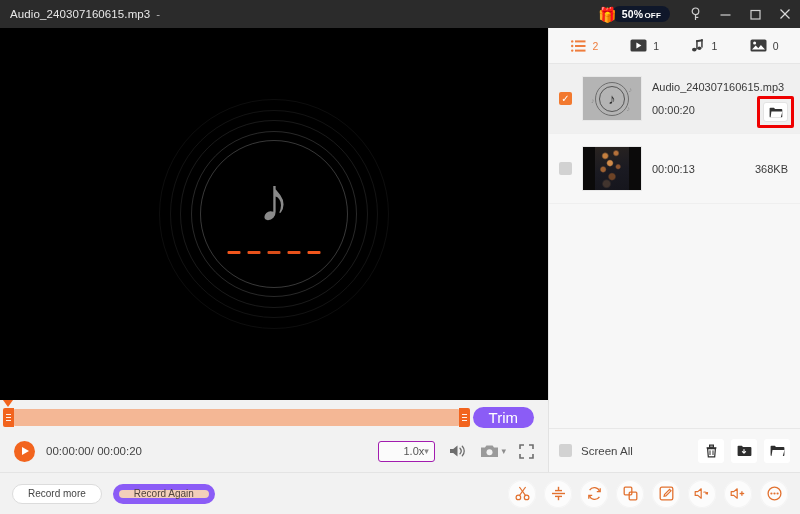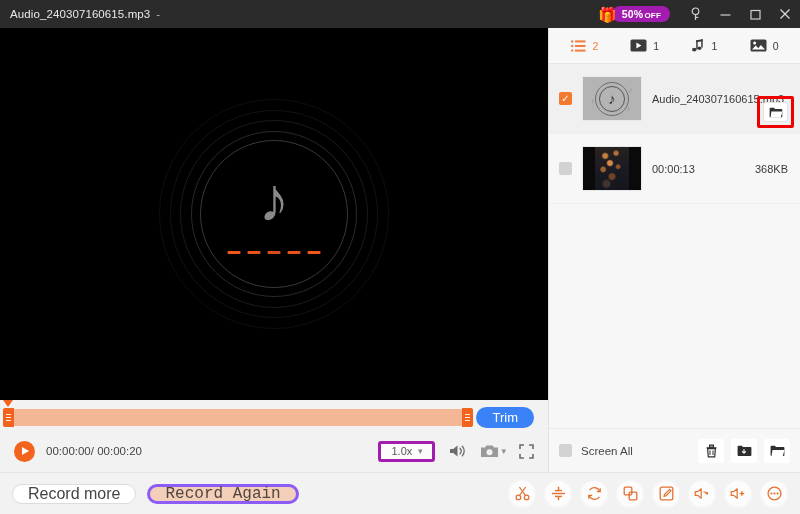--- a/index.html
+++ b/index.html
@@ -42,21 +42,21 @@
     height: 100%;
   }
   .promo {
     display: flex; align-items: center;
     height: 20px;
     margin-right: 10px;
     position: relative;
   }
   .gift-ico { font-size: 15px; line-height: 1; margin-right: -5px; z-index: 2; filter: saturate(1.2); }
   .promo-badge {
-    background: #a21caf;
+    background: #0f172a;
     color: #fff;
     font-size: 10.5px;
     font-weight: bold;
     border-radius: 9px;
     padding: 2px 9px 2px 10px;
     letter-spacing: .2px;
   }
   .promo-badge .off { font-size: 8px; margin-left: 1px; }
   .tb-btn {
     width: 30px; height: 28px;
@@ -150,23 +150,23 @@
   .playhead {
     position: absolute;
     left: -11px; top: -9px;
     width: 0; height: 0;
     border-left: 5px solid transparent;
     border-right: 5px solid transparent;
     border-top: 7px solid #f2641e;
   }
   .trim-btn {
     margin-left: 14px;
-    background: #3b82f6;
+    background: #8b5cf6;
     color: #fff;
-    font-size: 13px;
+    font-size: 15px;
     border: none;
     border-radius: 11px;
     height: 21px;
     padding: 0 16px;
     cursor: pointer;
     font-family: inherit;
   }
 
   
   .player-bar {
@@ -192,27 +192,27 @@
   .time-text {
     margin-left: 11px;
     font-size: 11.5px;
     color: #444;
   }
   .player-right {
     margin-left: auto;
     display: flex; align-items: center; gap: 13px;
   }
   .speed-select {
-    border: 3px solid #a21caf;
+    border: 1px solid #a21caf;
     background: #fbfbfb;
     border-radius: 3px;
     height: 21px;
     width: 57px;
     display: flex; align-items: center;
-    padding: 0 10px;
+    padding: 0 24px;
     font-size: 11px;
     color: #555;
     cursor: pointer;
     justify-content: space-between;
   }
   .speed-select .chev { margin-left: auto; font-size: 9px; color: #888; }
   .ico-btn {
     display: flex; align-items: center; justify-content: center;
     color: #6d6d6d;
     cursor: pointer;
@@ -224,28 +224,28 @@
     height: 42px;
     background: #f2f2f2;
     border-top: 1px solid #e4e4e4;
     display: flex; align-items: center;
     padding: 0 12px;
     flex: 0 0 42px;
   }
   .pill {
     height: 20px;
     border-radius: 13px;
-    font-size: 16px;
+    font-size: 10px;
     padding: 0 15px;
     cursor: pointer;
     font-family: inherit;
     display: flex; align-items: center;
   }
   .pill.white { background: #fff; border: 1px solid #dcdcdc; color: #454545; }
-  .pill.peach { background: #f3cfba; border: 3px solid #8b5cf6; color: #51453e; margin-left: 11px; font-family: Liberation Mono, monospace; }
+  .pill.peach { background: #f3cfba; border: 6px solid #8b5cf6; color: #51453e; margin-left: 11px; }
   .tools {
     margin-left: auto;
     display: flex; align-items: center; gap: 8px;
   }
   .tool {
     width: 28px; height: 28px;
     border-radius: 50%;
     background: #fcfcfc;
     display: flex; align-items: center; justify-content: center;
     color: #e2712f;
@@ -564,20 +564,24 @@
           <div class="thumb audio">
             <span class="mini m1">♪</span>
             <span class="mini m2">♪</span>
             <span class="mini m3">♪</span>
             <div class="disc">
                 <span class="dnote">♪</span>
               </div>
           </div>
           <div class="file-meta">
             <div class="file-name">Audio_240307160615.mp3</div>
+            <div class="file-sub">
+              <span>00:00:20</span>
+              <span class="file-size"></span>
+            </div>
           </div>
           <div class="row-folder">
             <svg width="14" height="11" viewBox="0 0 14 11">
                 <path d="M0.6 1.6a.9.9 0 0 1 .9-.9h3.4l1.2 1.4h6.3a.9.9 0 0 1 .9.9v6.4a.9.9 0 0 1-.9.9H1.5a.9.9 0 0 1-.9-.9z" fill="#333"></path>
                 <path d="M2.4 4.4h11l-1.5 5.5a.7.7 0 0 1-.7.5H1.6z" fill="#fff"></path>
               </svg>
           </div>
           <div class="annot-box"></div>
         </div>
 

